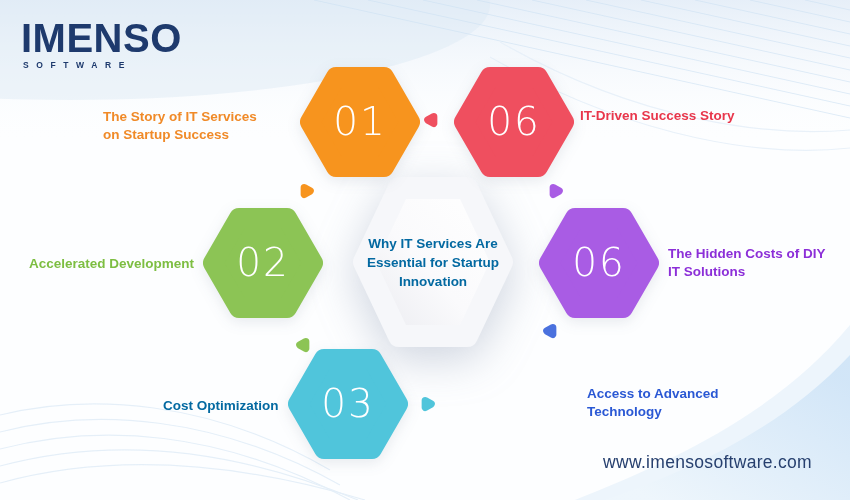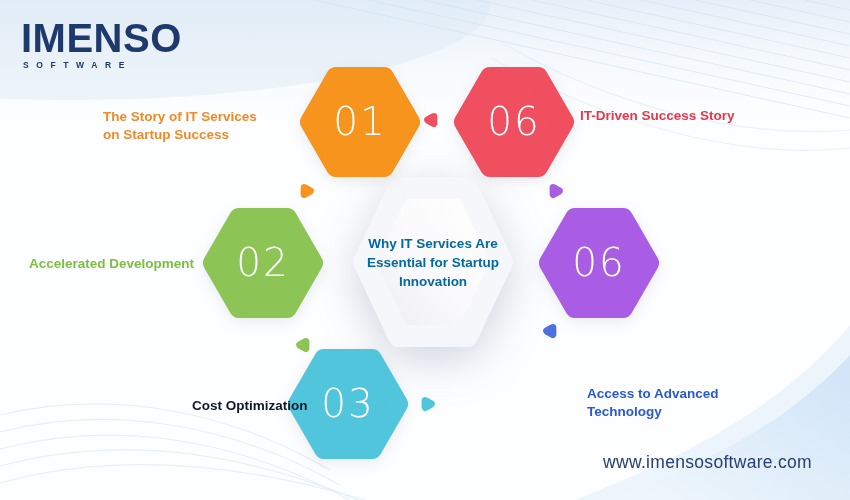--- a/index.html
+++ b/index.html
@@ -160,19 +160,20 @@
   </svg>
   <svg class="arrow ar-5" viewBox="0 0 22 24">
     <path d="M8,8.2 L14.5,12 L8,15.8 Z" stroke-width="8" stroke-linejoin="round" style="fill: rgb(169, 92, 228); stroke: rgb(169, 92, 228);"></path>
   </svg>
   <svg class="arrow ar-6" viewBox="0 0 22 24">
     <path d="M14,8.2 L7.5,12 L14,15.8 Z" stroke-width="8" stroke-linejoin="round" style="fill: rgb(239, 79, 95); stroke: rgb(239, 79, 95);"></path>
   </svg>
 
   <div class="label lbl-1" style="color: rgb(240, 138, 40);">The Story of IT Services on Startup Success</div>
   <div class="label lbl-2" style="color: rgb(125, 190, 66);">Accelerated Development</div>
-  <div class="label lbl-3" style="color: #0f172a; margin-left: 29px;">Cost Optimization</div>
+  <div class="label lbl-3" style="color: #0369a1;">Cost Optimization</div>
   <div class="label lbl-4" style="color: rgb(42, 88, 212);">Access to Advanced Technology</div>
+  <div class="label lbl-5" style="color: rgb(140, 47, 216);">The Hidden Costs of DIY IT Solutions</div>
   <div class="label lbl-6" style="color: rgb(232, 54, 75);">IT-Driven Success Story</div>
 
   <div class="website">www.imensosoftware.com</div>
 
 </div>
 
 </body></html>

